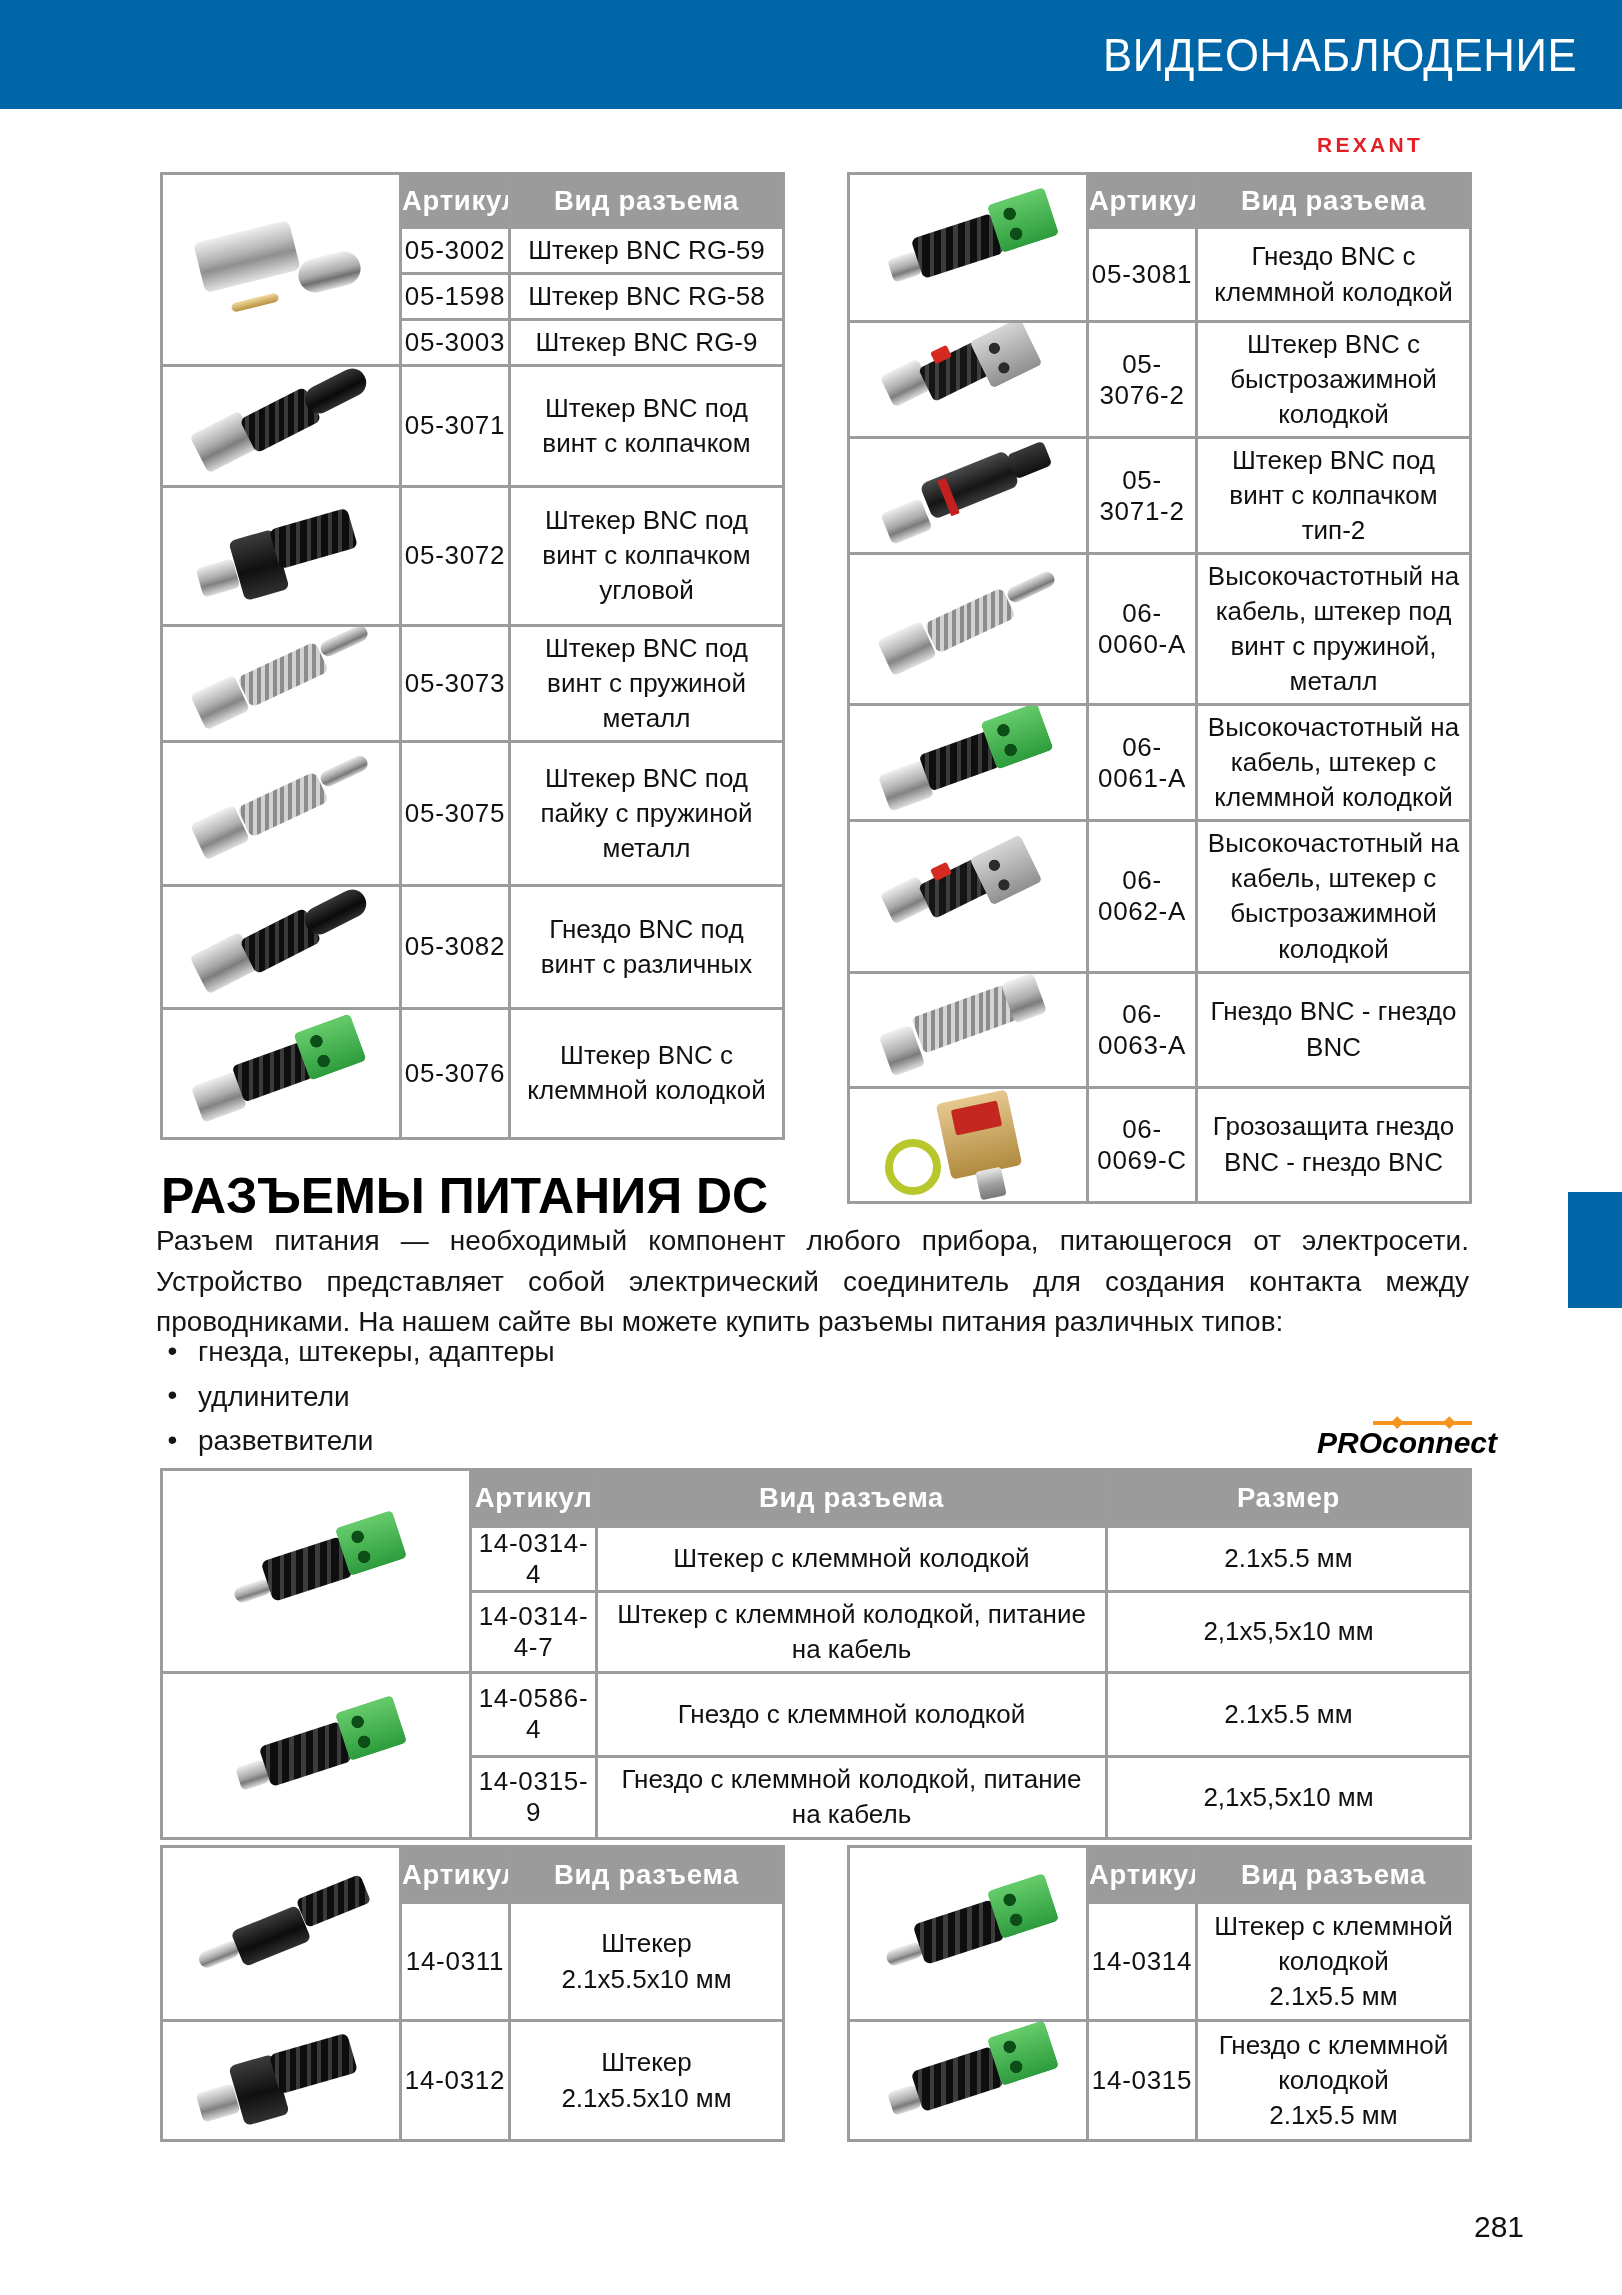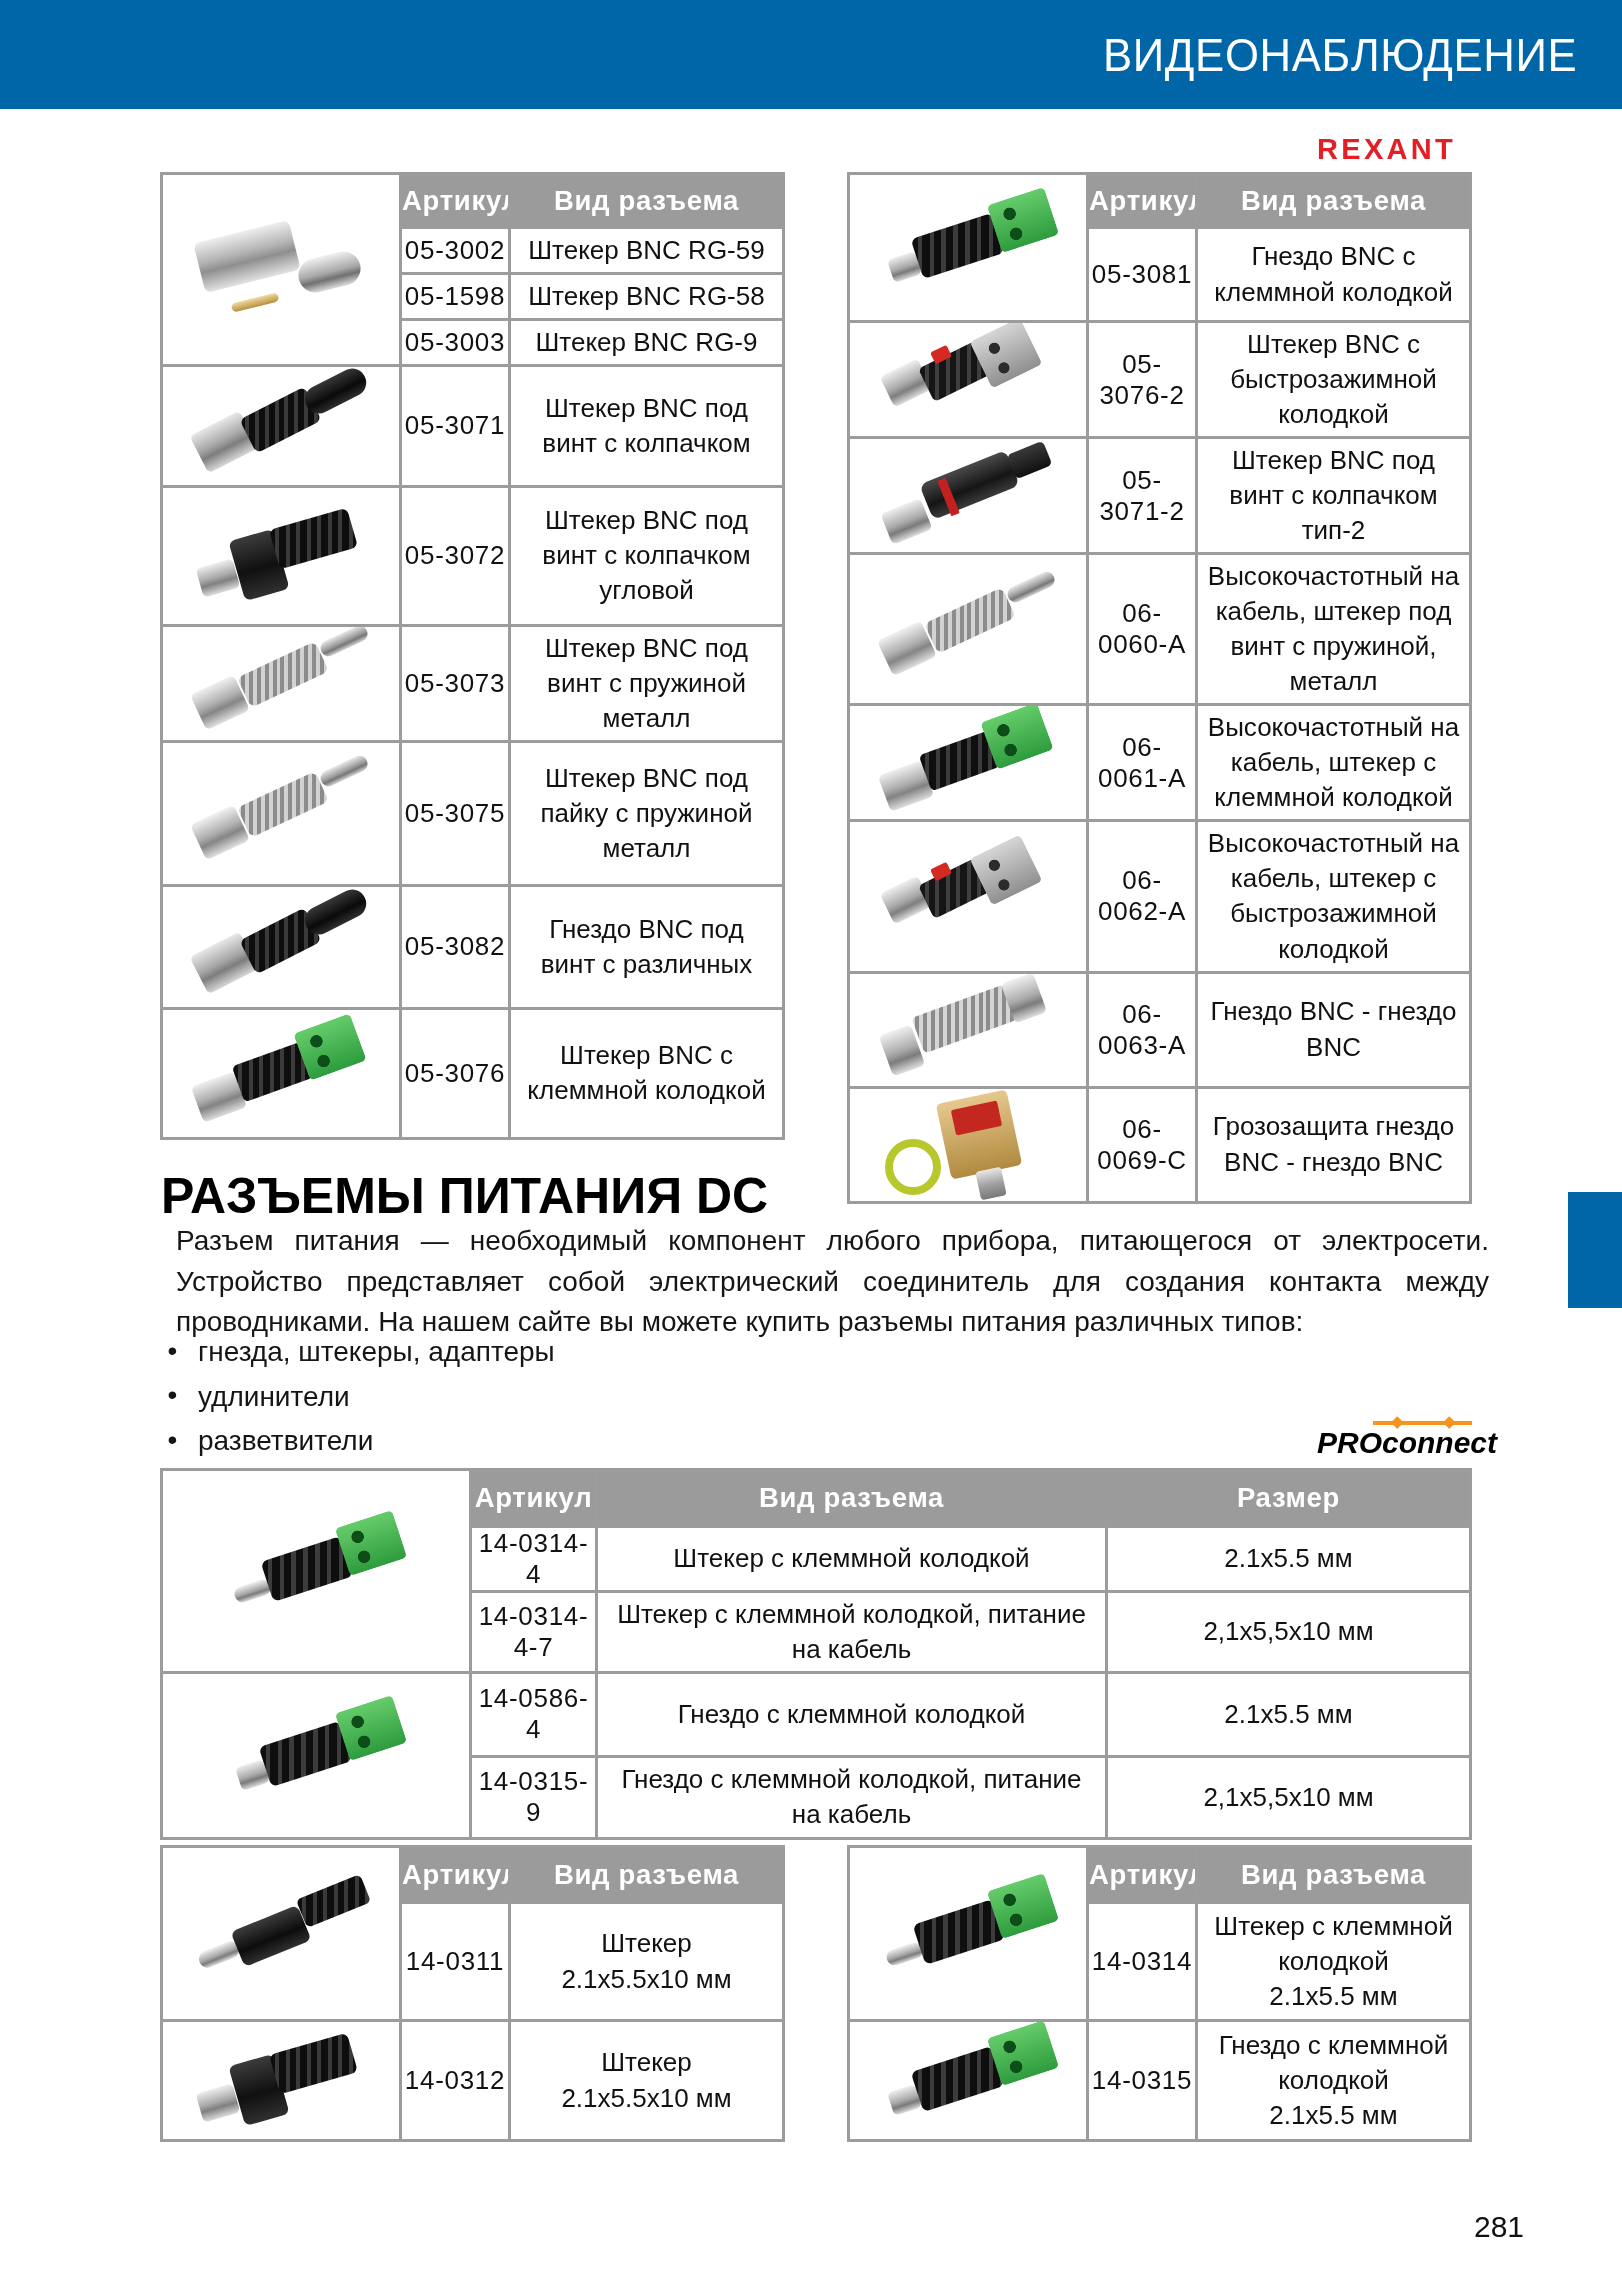--- a/index.html
+++ b/index.html
@@ -4,37 +4,37 @@
 <style>
   *{margin:0;padding:0;box-sizing:border-box}
   html,body{width:1623px;height:2295px}
   body{position:relative;font-family:"Liberation Sans",sans-serif;background:#fff;overflow:hidden;color:#111}
 
   
   .topbar{position:absolute;left:0;top:0;width:1623px;height:109px;background:#0066A7;
           display:flex;align-items:center;justify-content:flex-end;padding-right:46px}
   .topbar .t{color:#fff;font-size:46px;letter-spacing:0.7px;transform:scaleX(.95);transform-origin:right center;white-space:nowrap}
 
-  .rexant{position:absolute;color:#E31E25;font-weight:800;font-size:29px;letter-spacing:3.3px;white-space:nowrap}
+  .rexant{position:absolute;color:#E31E25;font-weight:800;font-size:21px;letter-spacing:3.3px;white-space:nowrap}
   .rexant.top{left:1317px;top:133px}
   .rexant.bottom{left:1313px;top:1793px}
 
   .proconnect{position:absolute;left:1317px;top:1421px;width:157px;height:34px}
   .pc-line{position:absolute;left:56px;top:0;width:99px;height:3.9px;background:#F7941D}
   .pc-line i{position:absolute;top:-3.3px;width:8.5px;height:8.5px;background:#F7941D;transform:rotate(45deg)}
   .pc-line i.n1{left:19.6px}
   .pc-line i.n2{left:72px}
   .pc-text{position:absolute;left:0;top:5.2px;font-style:italic;font-weight:800;font-size:30px;color:#000;white-space:nowrap}
 
   .side-tab{position:absolute;right:0;top:1192px;width:55px;height:116px;background:#0066A7}
   .page-num{position:absolute;left:1474px;top:2210px;font-size:30px;color:#111}
 
   
   .section-title{position:absolute;left:161px;top:1167px;font-size:50px;font-weight:800;color:#000;white-space:nowrap}
-  .intro{position:absolute;left:176px;top:1221px;width:1313px;font-size:28px;line-height:1.45;color:#151515;text-align:justify}
+  .intro{position:absolute;left:156px;top:1221px;width:1313px;font-size:28px;line-height:1.45;color:#151515;text-align:justify}
   .bullets{position:absolute;left:165px;top:1335px;list-style:none;font-size:28px;color:#151515}
   .bullets li{position:relative;padding-left:33px;margin-bottom:11px;line-height:1.2}
   .bullets li::before{content:"\2022";position:absolute;left:2.6px;top:-1.3px}
 
   
   .cat{position:absolute;border-collapse:collapse;table-layout:fixed;background:#fff}
   .cat td,.cat th{border:3.3px solid #9C9C9C;vertical-align:middle;text-align:center;overflow:hidden}
   .cat th{background:#9B9B9B;color:#fff;font-size:27.5px;font-weight:700;letter-spacing:0.7px}
   .cat td.art{font-size:26px;letter-spacing:0.7px}
   .cat td.typ{font-size:26px;padding:3.9px 9.2px;line-height:1.35}

